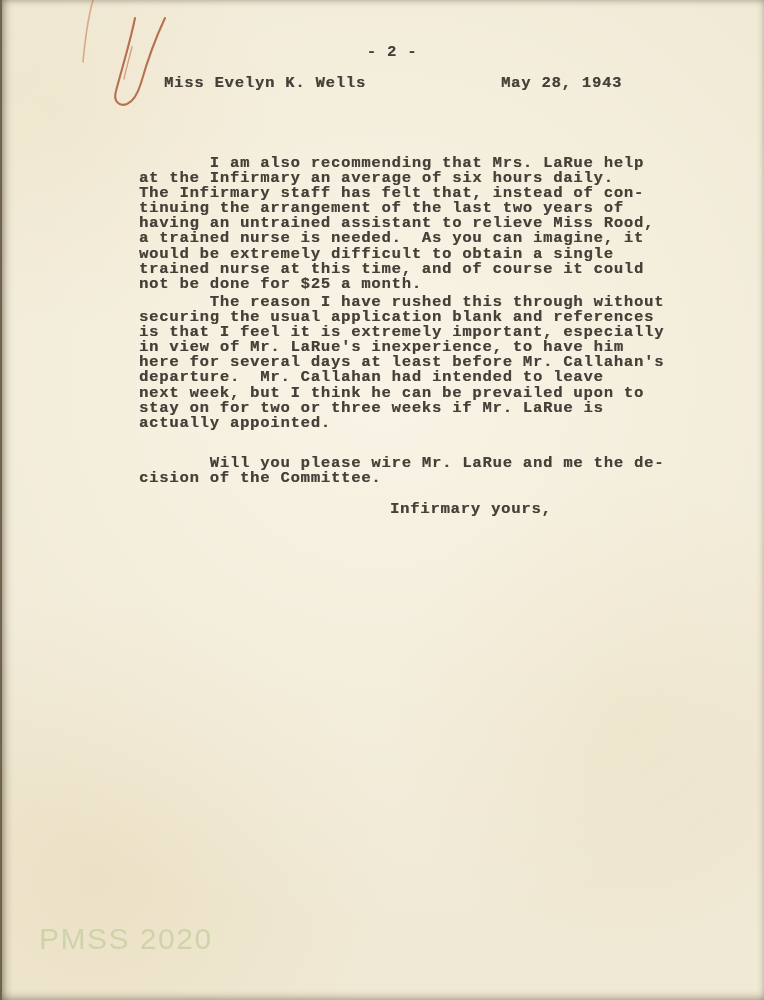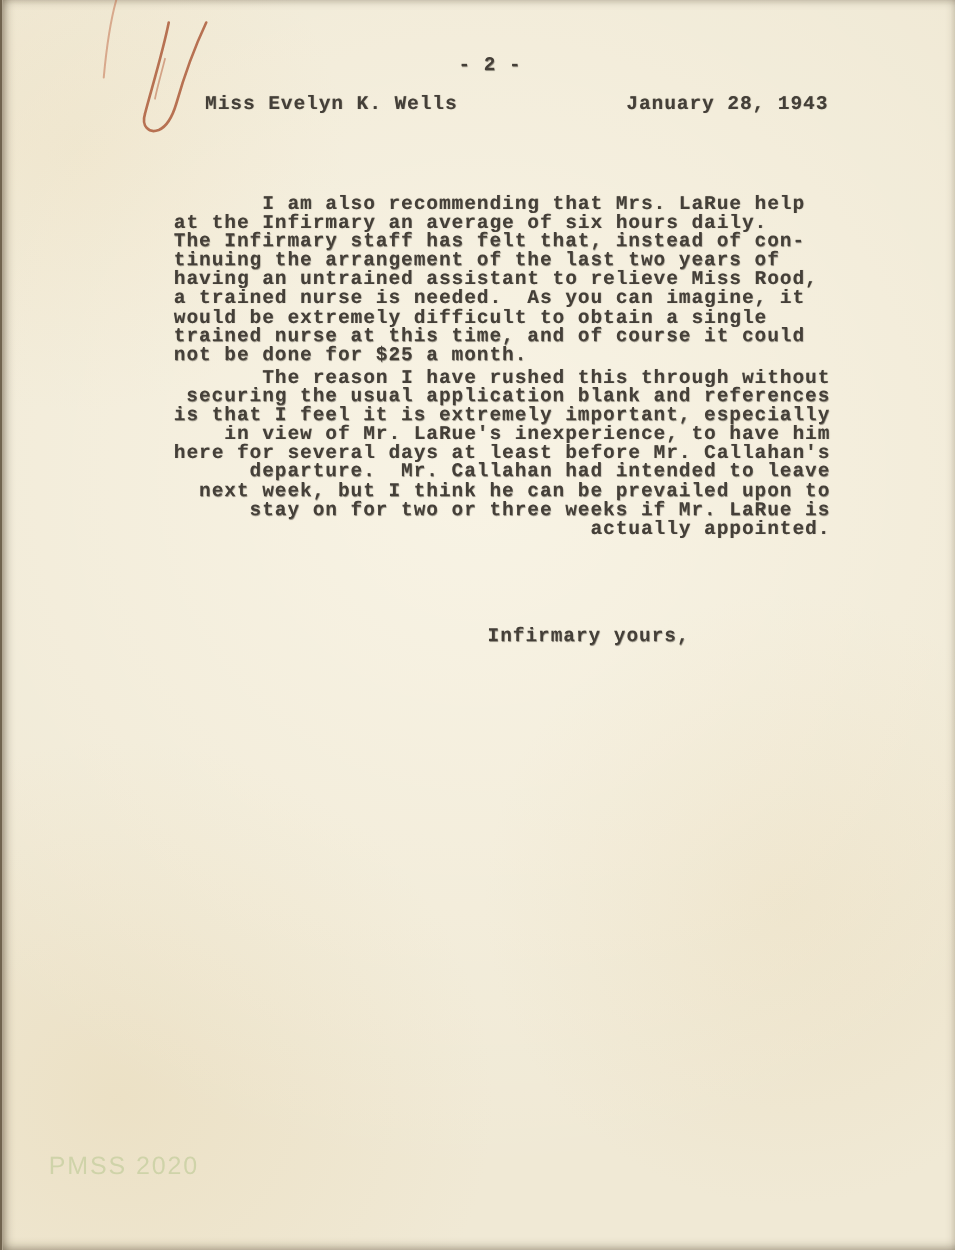--- a/index.html
+++ b/index.html
@@ -35,29 +35,29 @@
     letter-spacing: 0.8px;
     line-height: 15.1px;
     color: #443f38;
     text-shadow: 0.4px 0.4px 0.6px rgba(62,56,47,0.55);
     white-space: pre;
   }
   .page-number     { top: 45px;  left: 330px; width: 120px; text-align: center; }
   .recipient       { top: 76px;  left: 162px; }
   .letter-date     { top: 76px;  left: 499px; }
   .para-1          { top: 156px; left: 137px; }
-  .para-2          { top: 295px; left: 137px; text-align: right; }
+  .para-2          { top: 295px; left: 137px; }
   .para-3          { top: 456px; left: 137px; }
   .closing         { top: 502px; left: 388px; }
   .watermark {
     position: absolute;
     top: 922px;
     left: 37px;
     font-family: "Liberation Sans", sans-serif;
-    font-size: 20px;
+    font-size: 30px;
     letter-spacing: 1.5px;
     color: #ccd2a6;
     opacity: 0.9;
   }
   .stain-svg { position: absolute; pointer-events: none; }
   .clip-stain   { top: 5px;  left: 100px; }
   .corner-stain { top: 0;    left: 78px;  }
 </style>
 </head>
 <body>
@@ -70,21 +70,21 @@
 
   <svg class="stain-svg clip-stain" width="75" height="110" viewBox="0 0 75 110">
     <path d="M 33,13 C 28,38 18,70 14,86 C 11,96 17,102 25,99 C 32,96 36,88 39,78 C 45,57 55,30 63,13" fill="none" stroke="#ad5c3b" stroke-width="2.1" stroke-linecap="round" opacity="0.85"></path>
     <path d="M 30,42 C 27,54 24,64 22,74" fill="none" stroke="#b96845" stroke-width="1.4" stroke-linecap="round" opacity="0.55"></path>
   </svg>
 
   <div class="typewriter page-number">- 2 -</div>
 
   <div class="typewriter recipient">Miss Evelyn K. Wells</div>
 
-  <div class="typewriter letter-date">January 28, 1943</div>
+  <div class="typewriter letter-date">May 28, 1943</div>
 
   <div class="typewriter para-1">       I am also recommending that Mrs. LaRue help
 at the Infirmary an average of six hours daily.
 The Infirmary staff has felt that, instead of con-
 tinuing the arrangement of the last two years of
 having an untrained assistant to relieve Miss Rood,
 a trained nurse is needed.  As you can imagine, it
 would be extremely difficult to obtain a single
 trained nurse at this time, and of course it could
 not be done for $25 a month.</div>
@@ -92,18 +92,20 @@
   <div class="typewriter para-2">       The reason I have rushed this through without
 securing the usual application blank and references
 is that I feel it is extremely important, especially
 in view of Mr. LaRue's inexperience, to have him
 here for several days at least before Mr. Callahan's
 departure.  Mr. Callahan had intended to leave
 next week, but I think he can be prevailed upon to
 stay on for two or three weeks if Mr. LaRue is
 actually appointed.</div>
 
+  <div class="typewriter para-3">       Will you please wire Mr. LaRue and me the de-
+cision of the Committee.</div>
 
   <div class="typewriter closing">Infirmary yours,</div>
 
   <div class="watermark">PMSS 2020</div>
 
 </div>
 
 </body></html>

